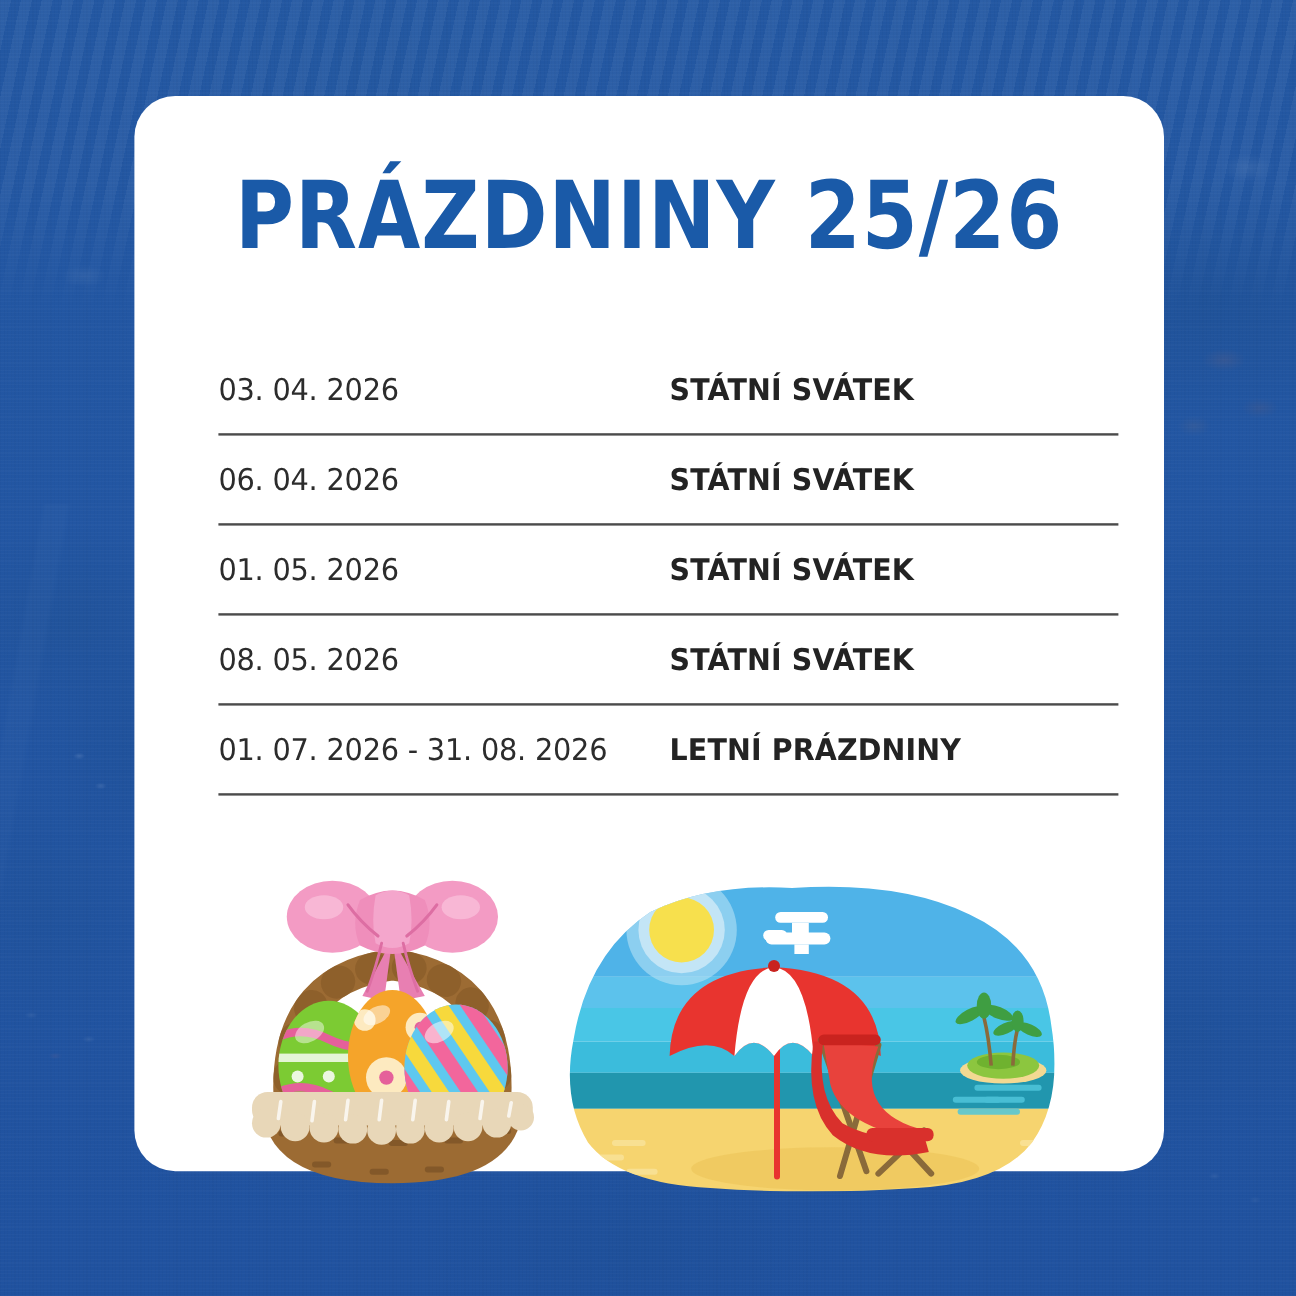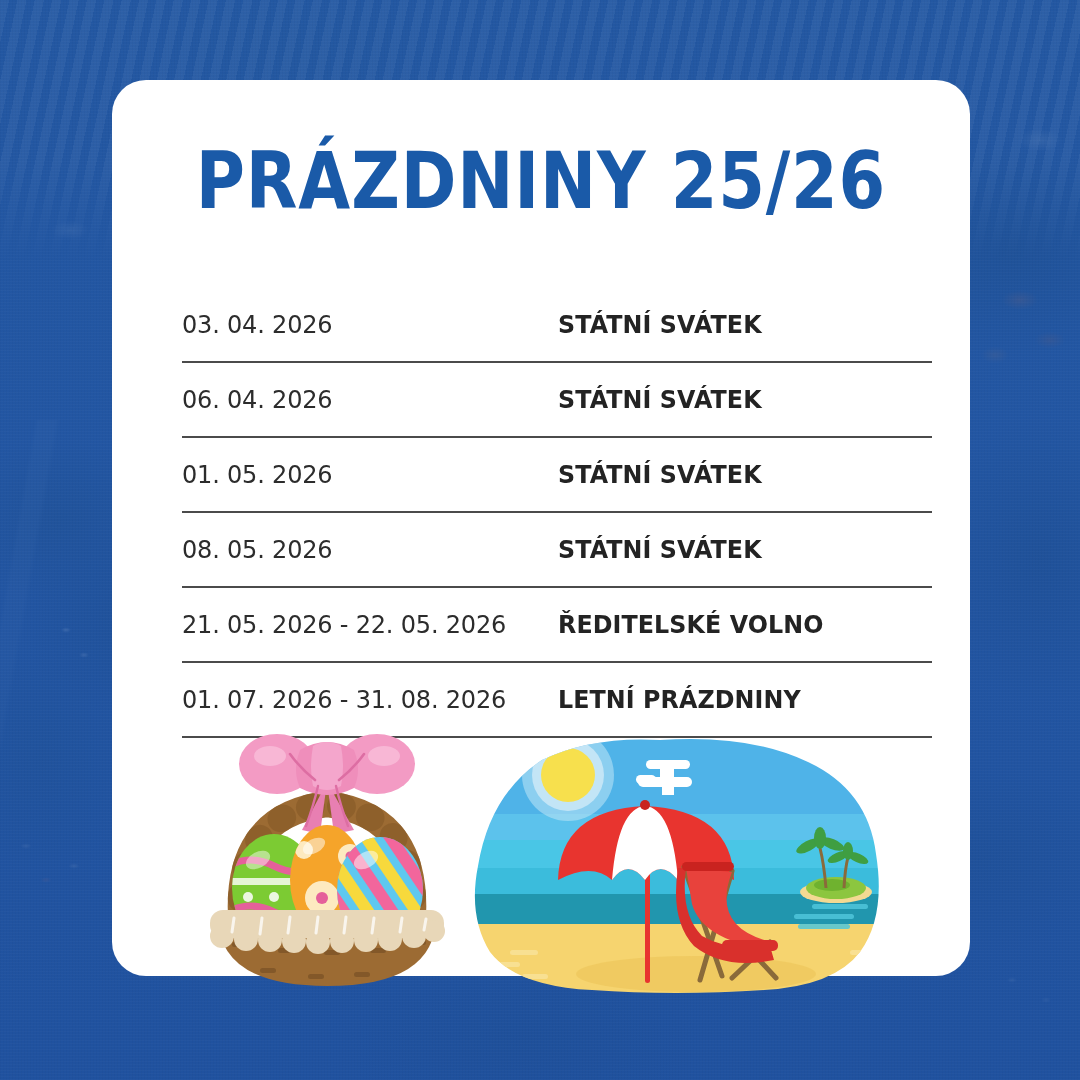--- a/index.html
+++ b/index.html
@@ -217,24 +217,20 @@
       <div class="row">
         <div class="row-date">01. 05. 2026</div>
         <div class="row-label">STÁTNÍ SVÁTEK</div>
       </div>
 
       <div class="row">
         <div class="row-date">08. 05. 2026</div>
         <div class="row-label">STÁTNÍ SVÁTEK</div>
       </div>
 
-      <div class="row">
-        <div class="row-date">21. 05. 2026 - 22. 05. 2026</div>
-        <div class="row-label">ŘEDITELSKÉ VOLNO</div>
-      </div>
 
       <div class="row">
         <div class="row-date">01. 07. 2026 - 31. 08. 2026</div>
         <div class="row-label">LETNÍ PRÁZDNINY</div>
       </div>
 
     </div>
 
     <div id="illus">
 

